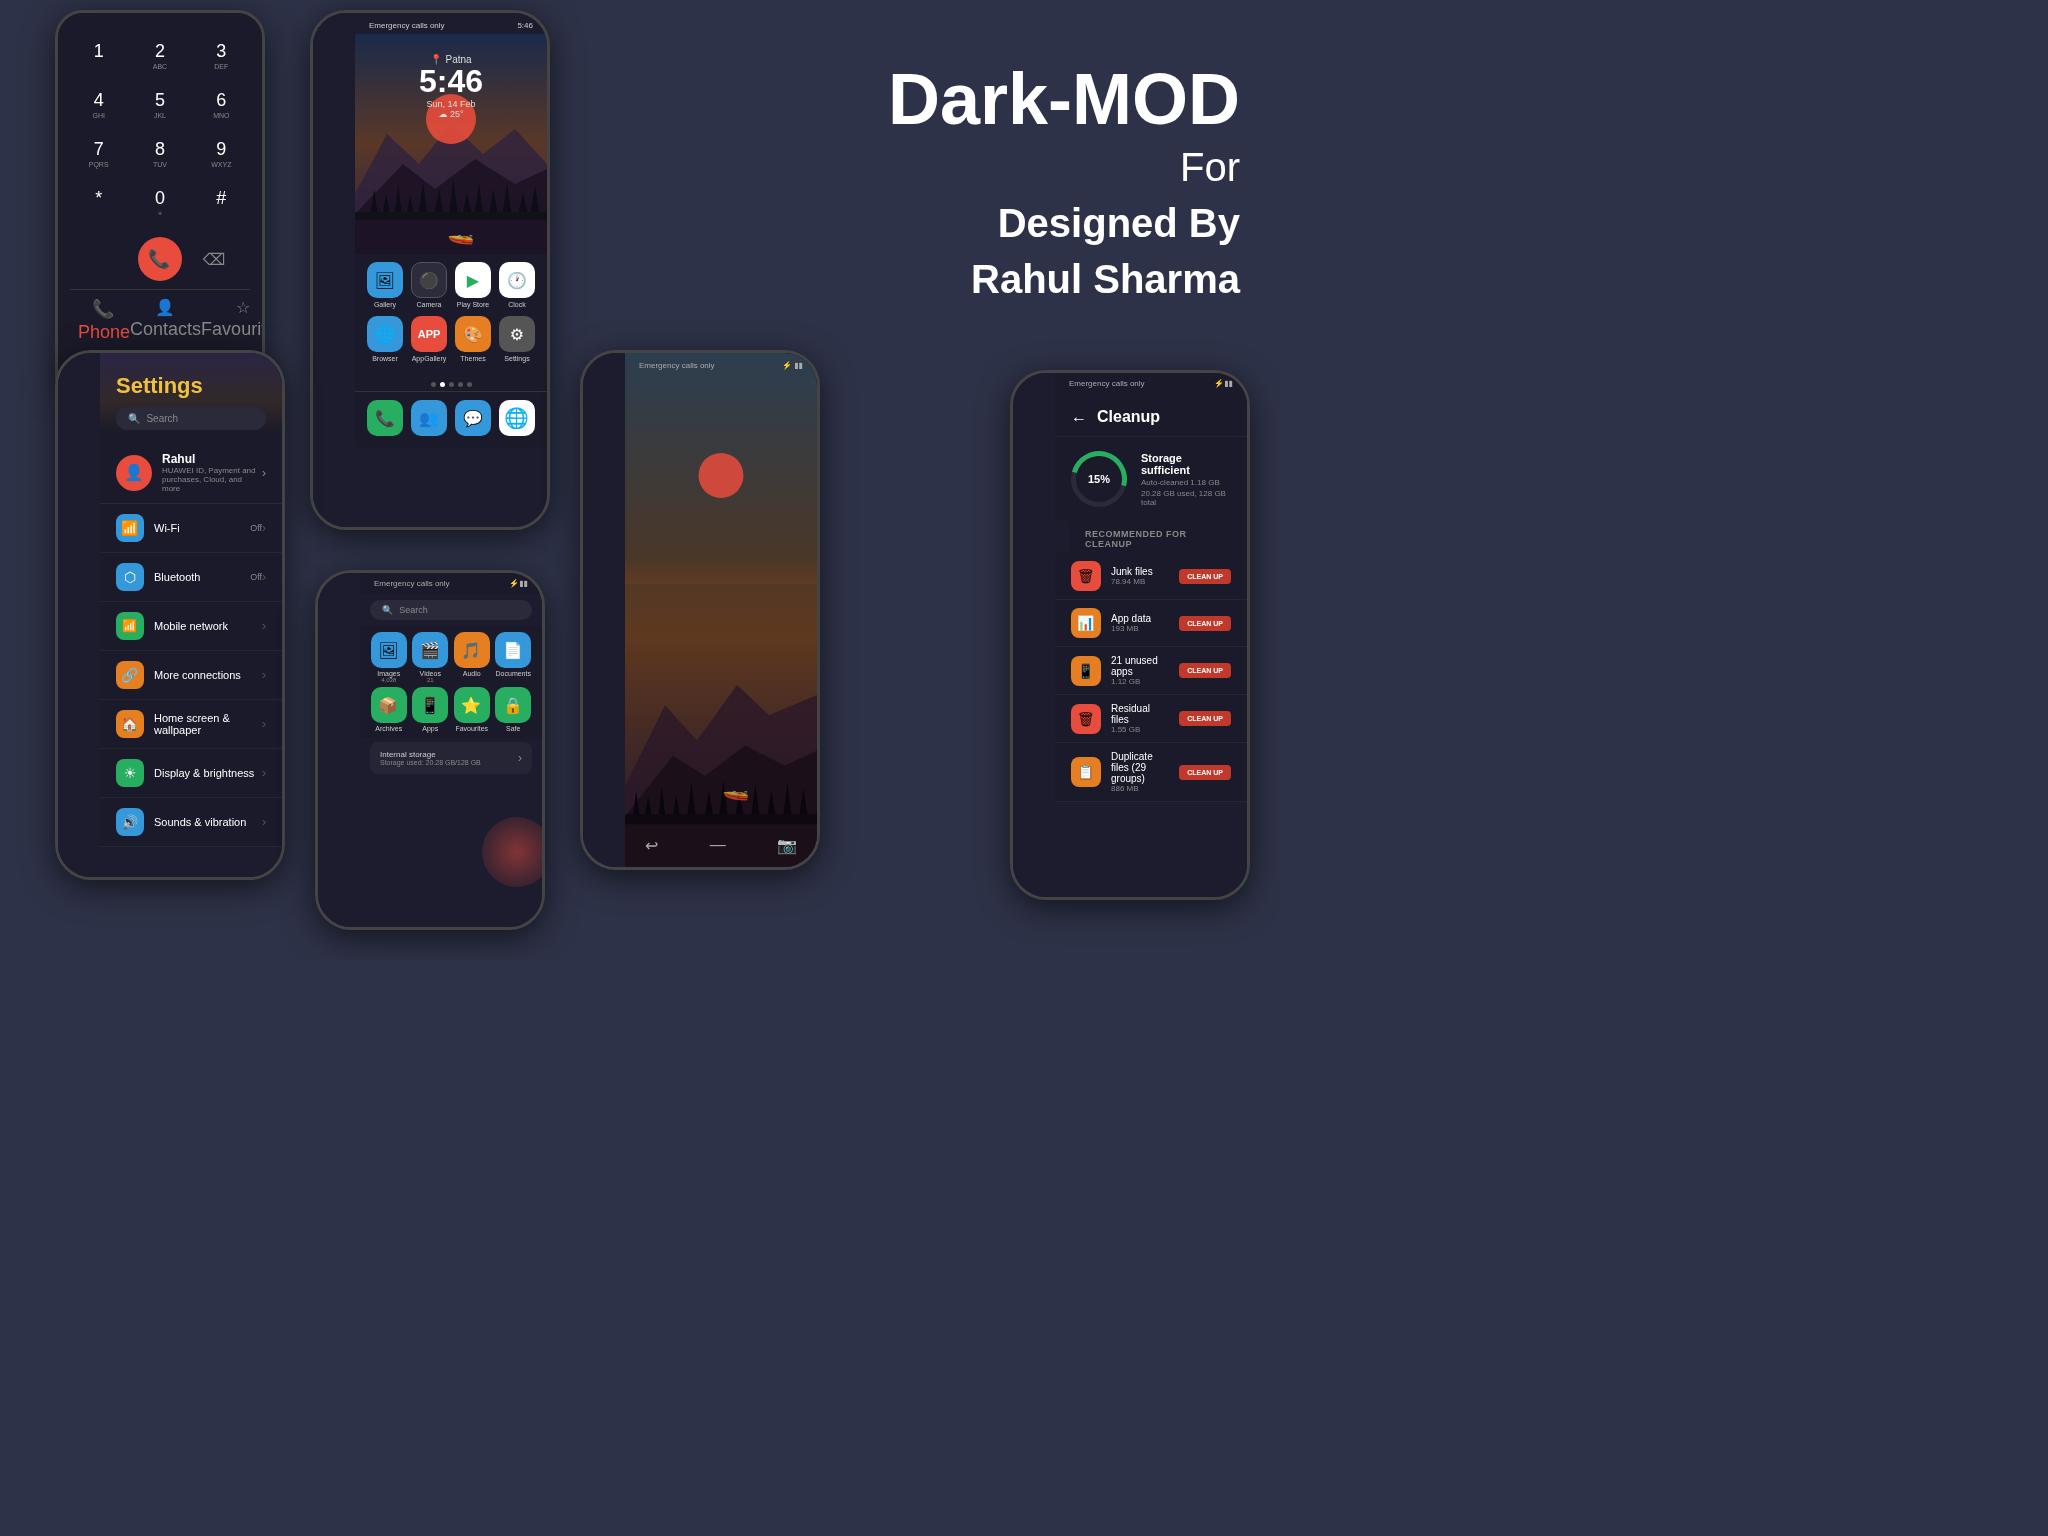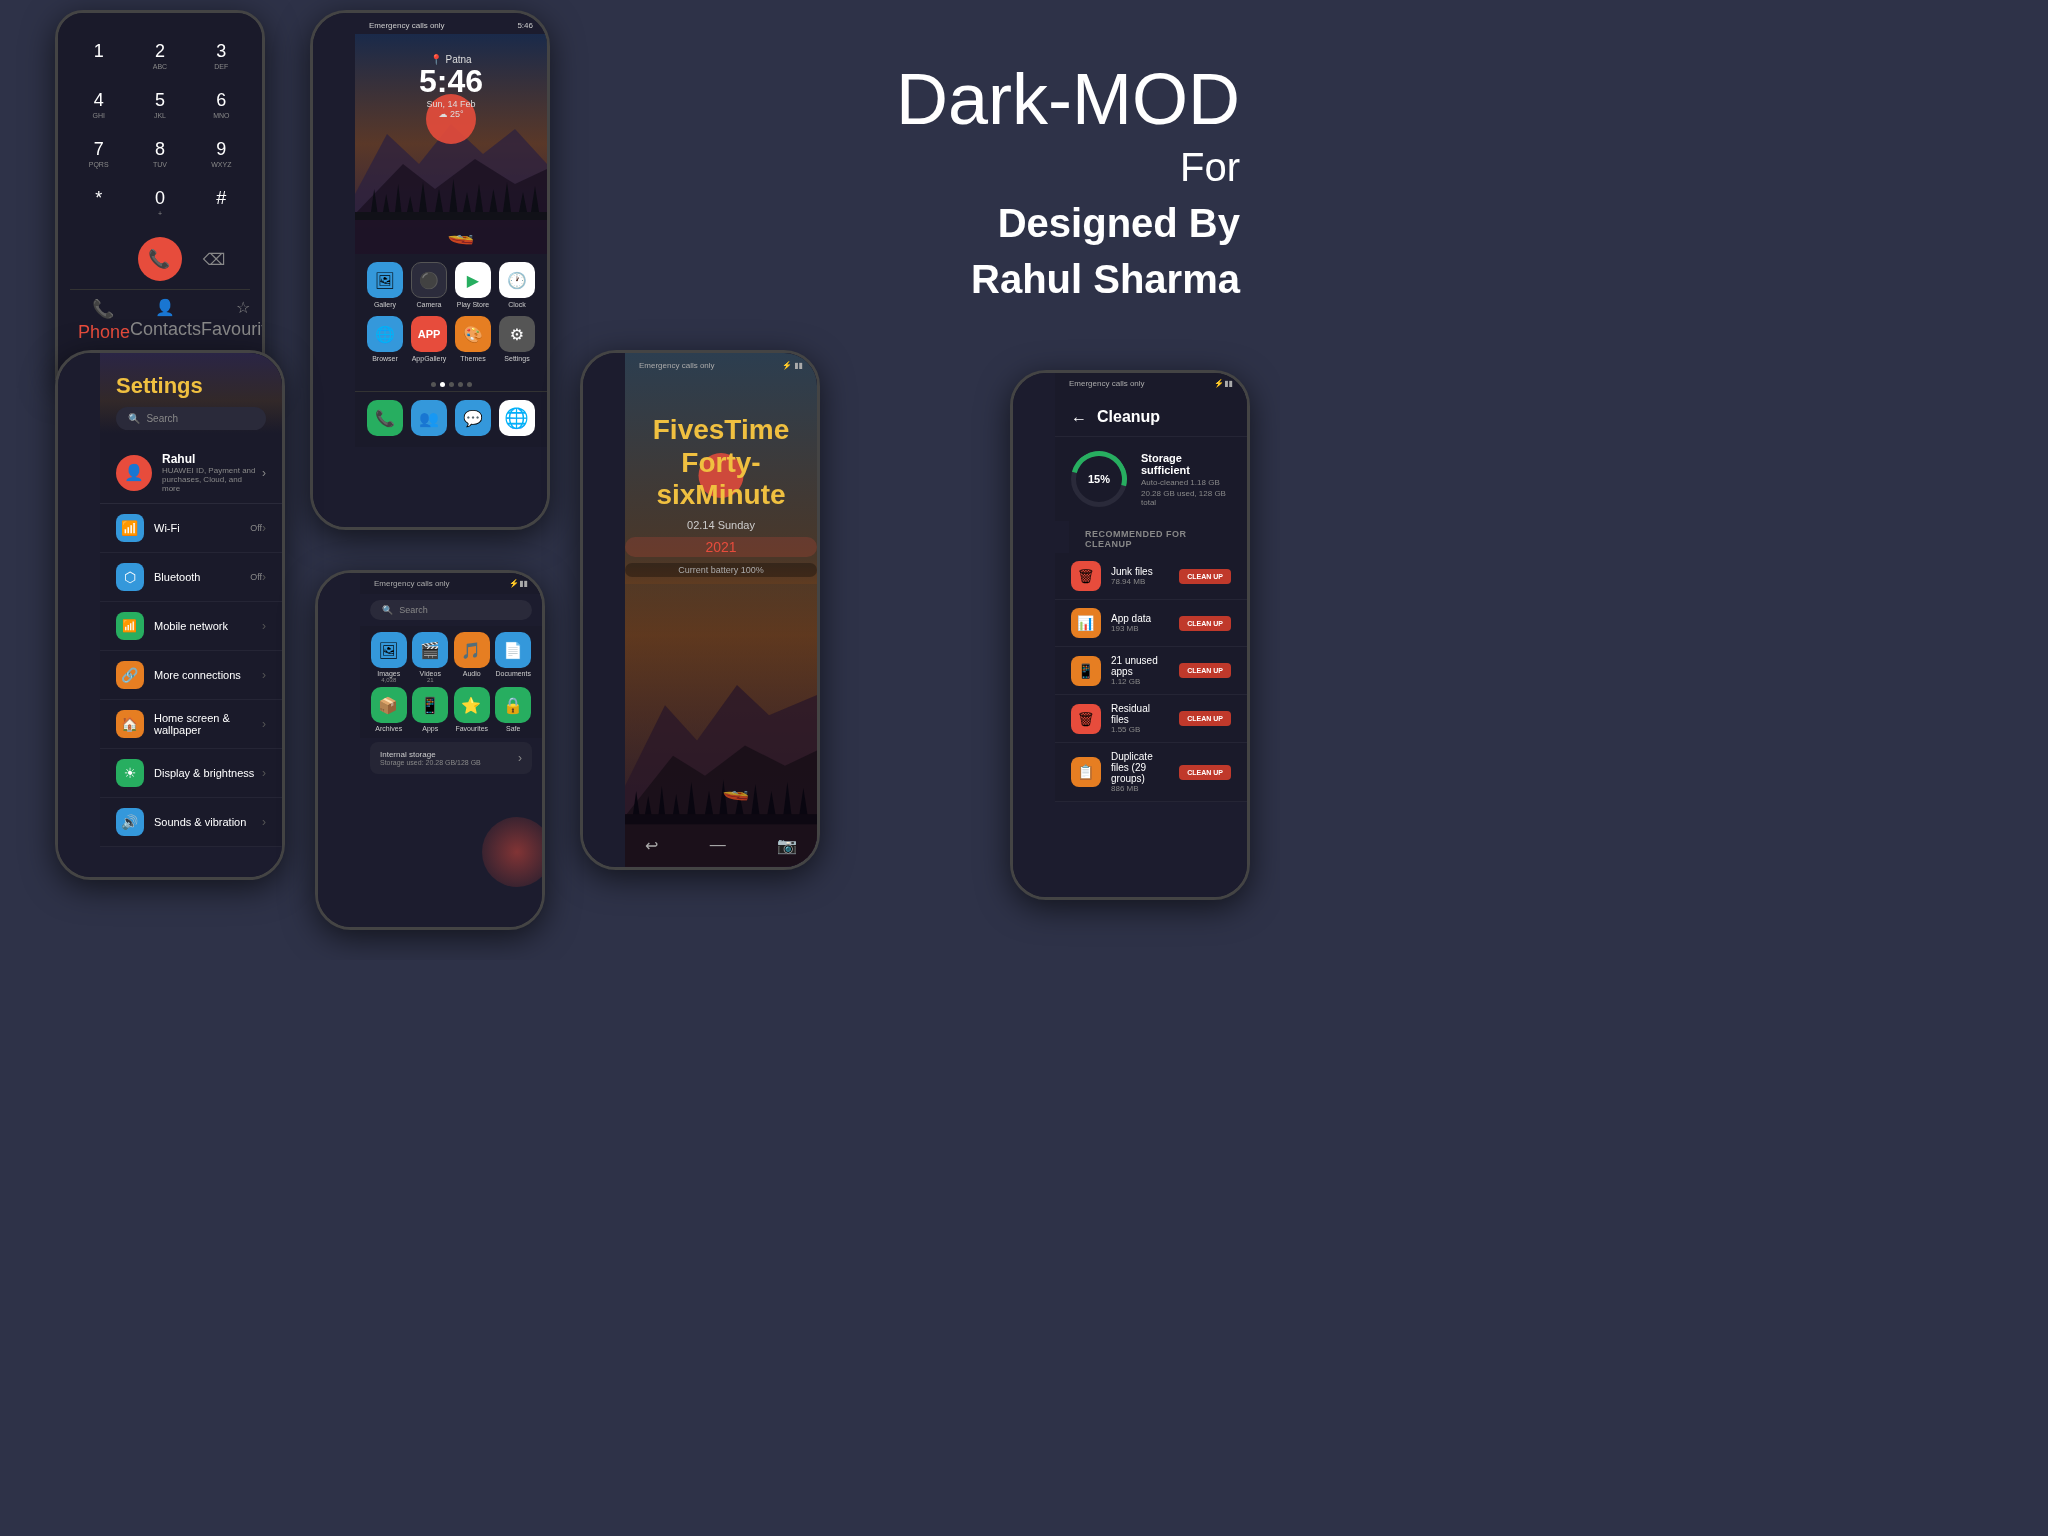--- a/index.html
+++ b/index.html
@@ -15,21 +15,21 @@
     
     .title-area {
       position: absolute;
       right: 40px;
       top: 60px;
       text-align: right;
       color: white;
     }
     .title-main {
       font-size: 72px;
-      font-weight: 400;
+      font-weight: 700;
       line-height: 1.1;
     }
     .title-sub {
       font-size: 40px;
       font-weight: 400;
       line-height: 1.4;
     }
     .title-bold {
       font-weight: 700;
     }
@@ -884,27 +884,20 @@
         <polygon points="118,228 123,194 128,228" fill="#090610"></polygon>
         <polygon points="138,228 143,207 148,228" fill="#090610"></polygon>
         <polygon points="158,228 163,198 168,228" fill="#090610"></polygon>
         <polygon points="178,228 183,205 188,228" fill="#090610"></polygon>
         <polygon points="198,228 203,196 208,228" fill="#090610"></polygon>
         <polygon points="218,228 223,202 228,228" fill="#090610"></polygon>
       </svg>
 
       <div style="position:absolute;top:100px;left:50%;transform:translateX(-50%);width:45px;height:45px;background:#e74c3c;border-radius:50%;opacity:0.85"></div>
 
-      <div style="position:relative;z-index:2;text-align:center;margin-top:0">
-        <div class="clock-big-time">FivesTime</div>
-        <div class="clock-big-minutes">Forty-sixMinute</div>
-        <div class="clock-date-line">02.14 Sunday</div>
-        <div class="clock-year">2021</div>
-        <div class="clock-battery">Current battery 100%</div>
-      </div>
 
       <div style="position:absolute;bottom:65px;left:55%;font-size:22px;transform:translateX(-30%);opacity:0.7">🚤</div>
 
       <div class="clock-bottom-bar">
         <span>↩</span>
         <span>—</span>
         <span>📷</span>
       </div>
     </div>
   </div>

